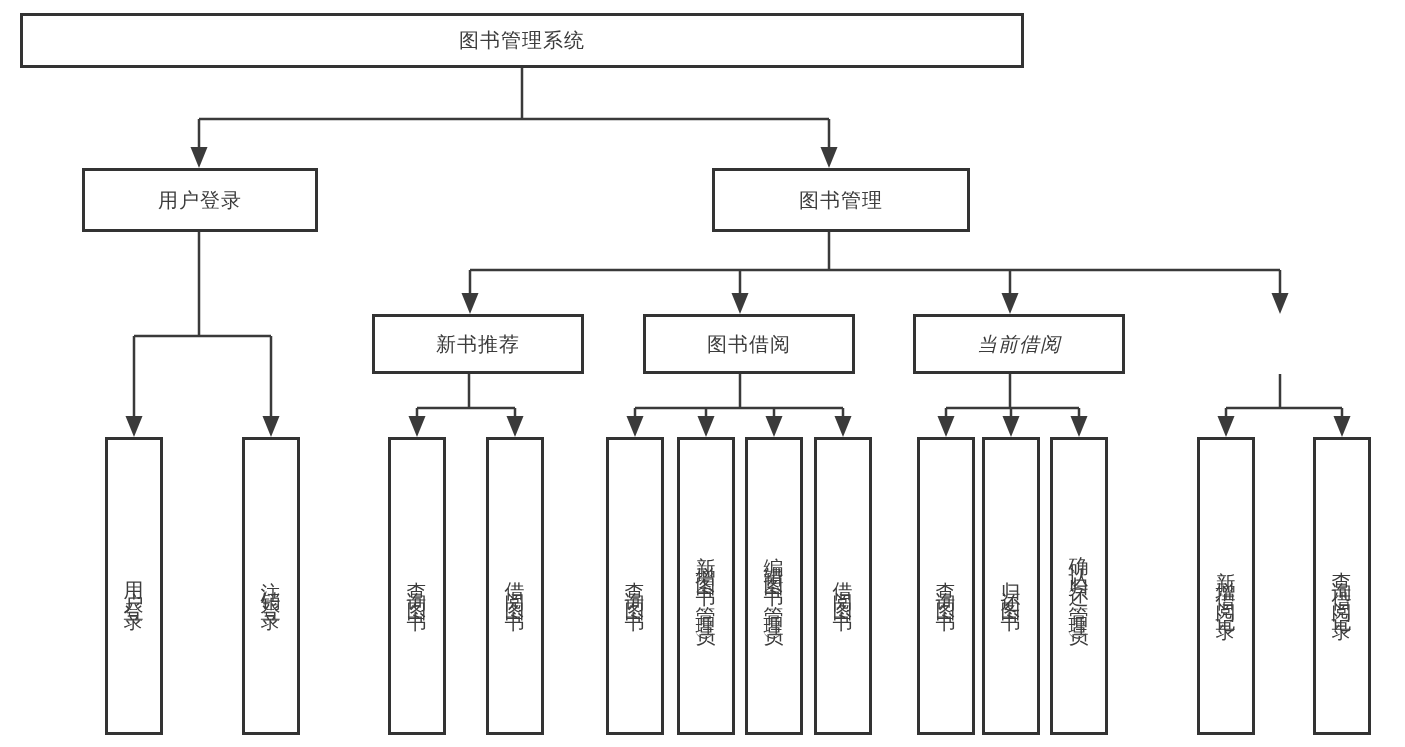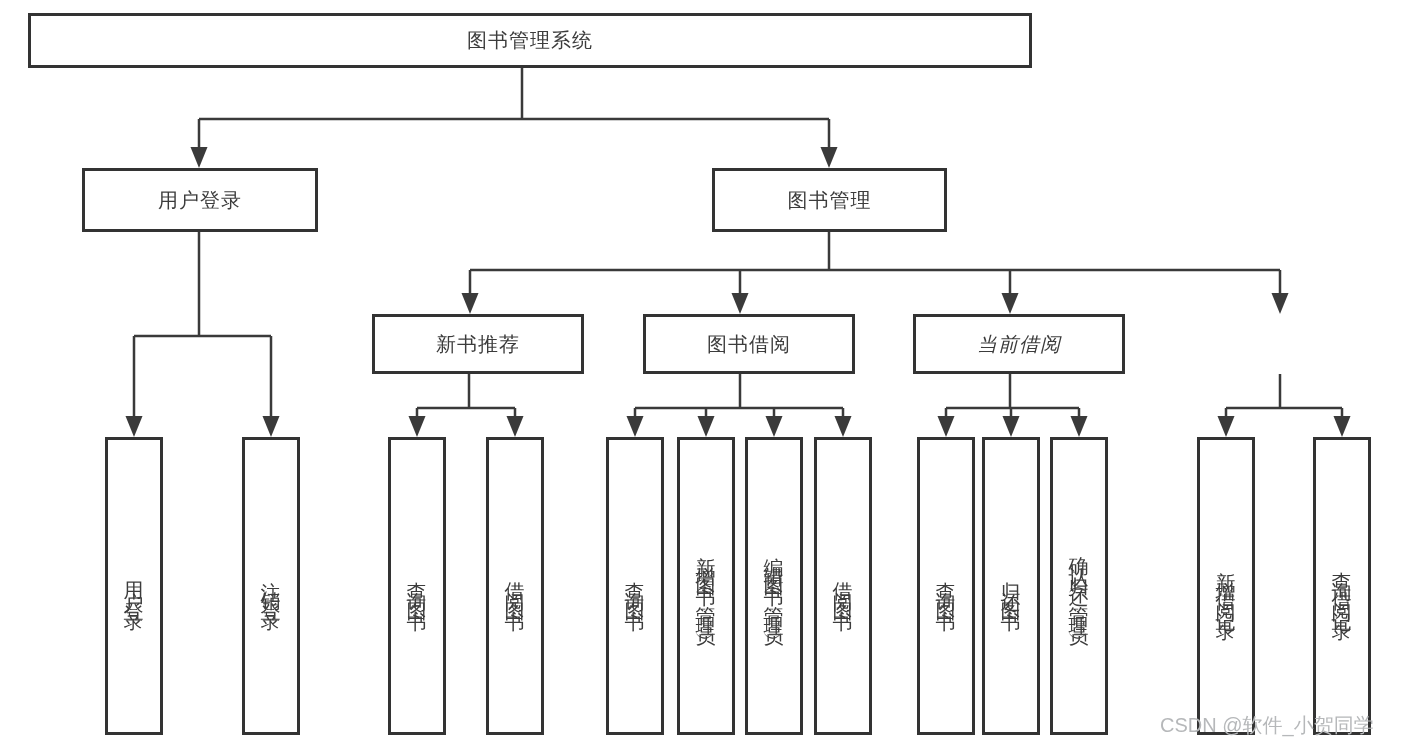--- a/index.html
+++ b/index.html
@@ -35,23 +35,23 @@
     white-space: nowrap;
   }
   .leaf .vlabel {
     writing-mode: vertical-rl;
     text-orientation: mixed;
     font-size: 20px;
     letter-spacing: 10px;
     line-height: 1.1;
     white-space: nowrap;
   }
-  .root-box   { left: 20px;  top: 13px;  width: 1004px; height: 55px; margin-left: 8px; }
+  .root-box   { left: 20px;  top: 13px;  width: 1004px; height: 55px; }
   .l2-a       { left: 82px;  top: 168px; width: 236px;  height: 64px; }
-  .l2-b       { left: 712px; top: 168px; width: 235px;  height: 64px; }
+  .l2-b       { left: 712px; top: 168px; width: 258px;  height: 64px; }
   .l3         { top: 314px; width: 212px; height: 60px; margin-left: 9px; }
   .l3-a { left: 363px; }
   .l3-b { left: 634px; }
   .l3-c { left: 904px; font-style: italic; }
   .l3-d { left: 1174px; }
   .leaf { top: 437px; width: 58px; height: 298px; }
   .leaf-a1 { left: 105px;  }
   .leaf-a2 { left: 242px;  }
   .leaf-b1 { left: 388px;  }
   .leaf-b2 { left: 486px;  }
@@ -169,15 +169,14 @@
     <span class="vlabel">确认归还（管理员）</span>
   </div>
 
   <div class="node leaf leaf-e1">
     <span class="vlabel">新增借阅记录</span>
   </div>
   <div class="node leaf leaf-e2">
     <span class="vlabel">查询借阅记录</span>
   </div>
 
-  <div class="watermark">CSDN @软件_小贺同学</div>
 
 </div>
 
 </body></html>

